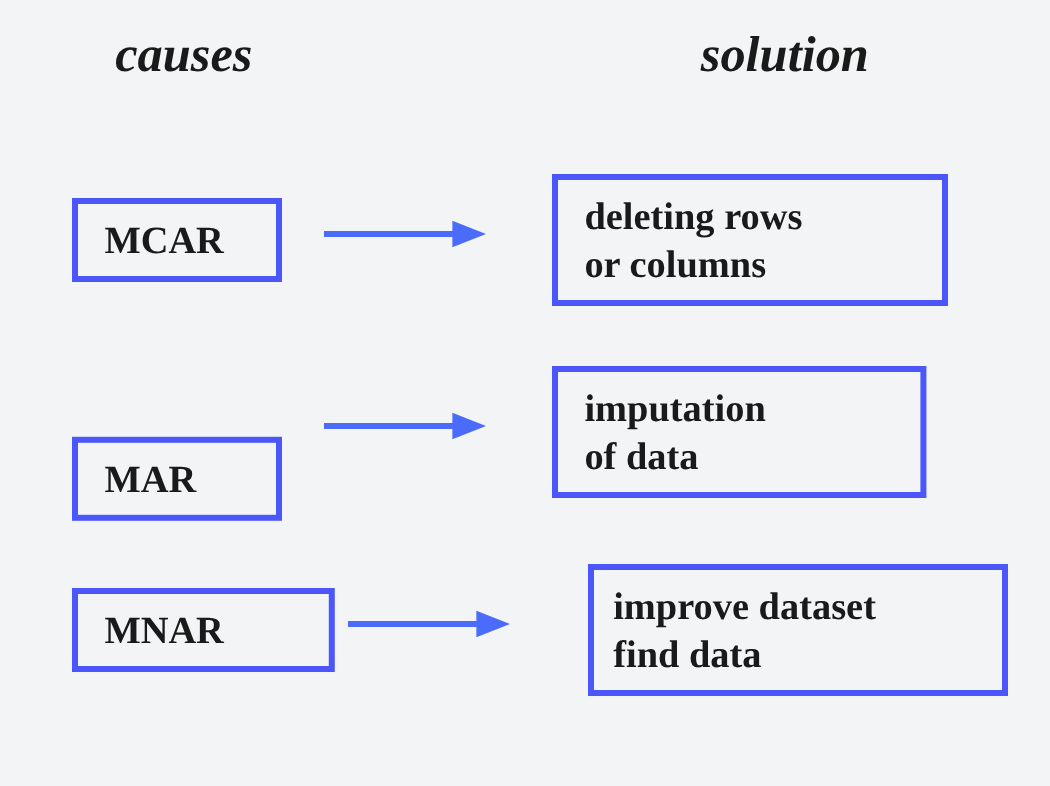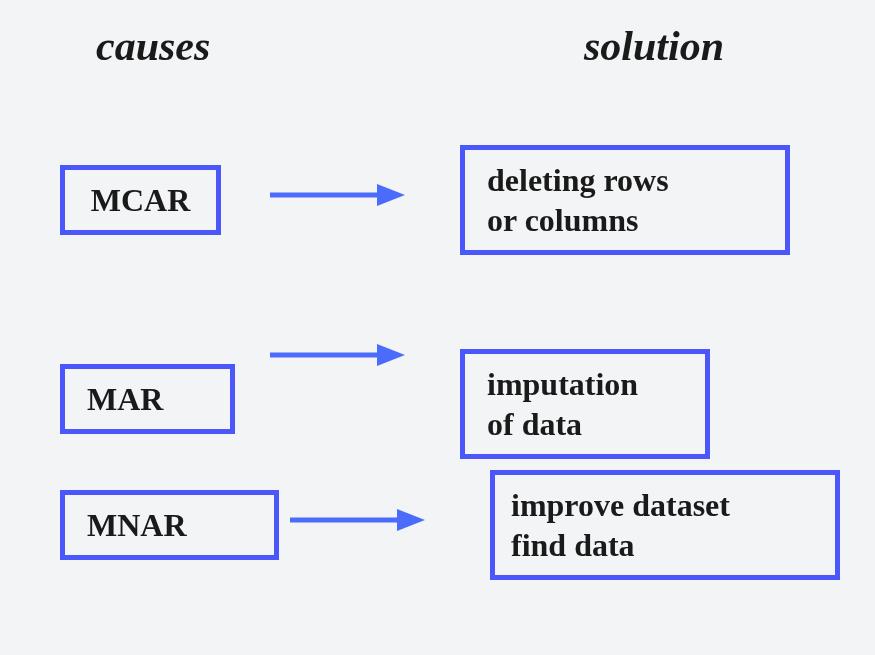--- a/index.html
+++ b/index.html
@@ -41,38 +41,38 @@
     height: 40px;
   }
   .arrow svg { width: 100%; height: 100%; display: block; }
 </style>
 </head>
 <body>
 
 <div class="header header-causes">causes</div>
 <div class="header header-solution">solution</div>
 
-<div class="box cause-label" style="top:165px; left:60px; width:161px;text-align:center;">MCAR</div>
+<div class="box cause-label" style="top:165px; left:60px; width:175px;">MCAR</div>
 <div class="arrow" style="top:175px; left:265px;">
   <svg viewBox="0 0 140 40">
       <line x1="5" y1="20" x2="118" y2="20" stroke="#4b6cfb" stroke-width="5"></line>
       <polygon points="140,20 112,9 112,31" fill="#4b6cfb"></polygon>
     </svg>
 </div>
 <div class="box" style="top:145px; left:460px; width:330px;">deleting rows
 or columns</div>
 
 <div class="box cause-label" style="top:325px; left:60px; width:175px;margin-top:39px;">MAR</div>
 <div class="arrow" style="top:335px; left:265px;">
   <svg viewBox="0 0 140 40">
       <line x1="5" y1="20" x2="118" y2="20" stroke="#4b6cfb" stroke-width="5"></line>
       <polygon points="140,20 112,9 112,31" fill="#4b6cfb"></polygon>
     </svg>
 </div>
-<div class="box" style="top:305px; left:460px; width:250px;margin-top:44px;">imputation
+<div class="box" style="top:305px; left:460px; width:312px;">imputation
 of data</div>
 
 <div class="box cause-label" style="top:490px; left:60px; width:219px;">MNAR</div>
 <div class="arrow" style="top:500px; left:285px;">
   <svg viewBox="0 0 140 40">
       <line x1="5" y1="20" x2="118" y2="20" stroke="#4b6cfb" stroke-width="5"></line>
       <polygon points="140,20 112,9 112,31" fill="#4b6cfb"></polygon>
     </svg>
 </div>
 <div class="box" style="top:470px; left:490px; width:350px;padding-left:16px;">improve dataset

